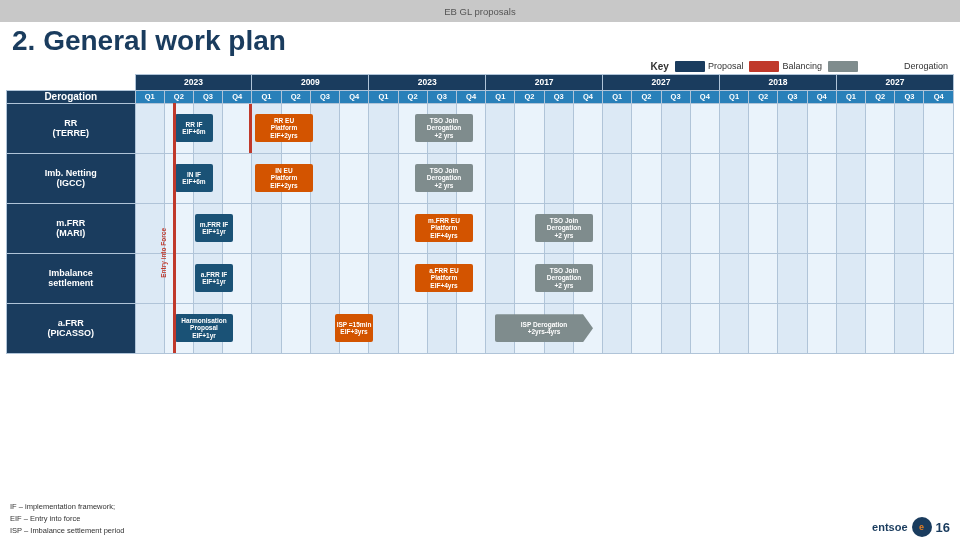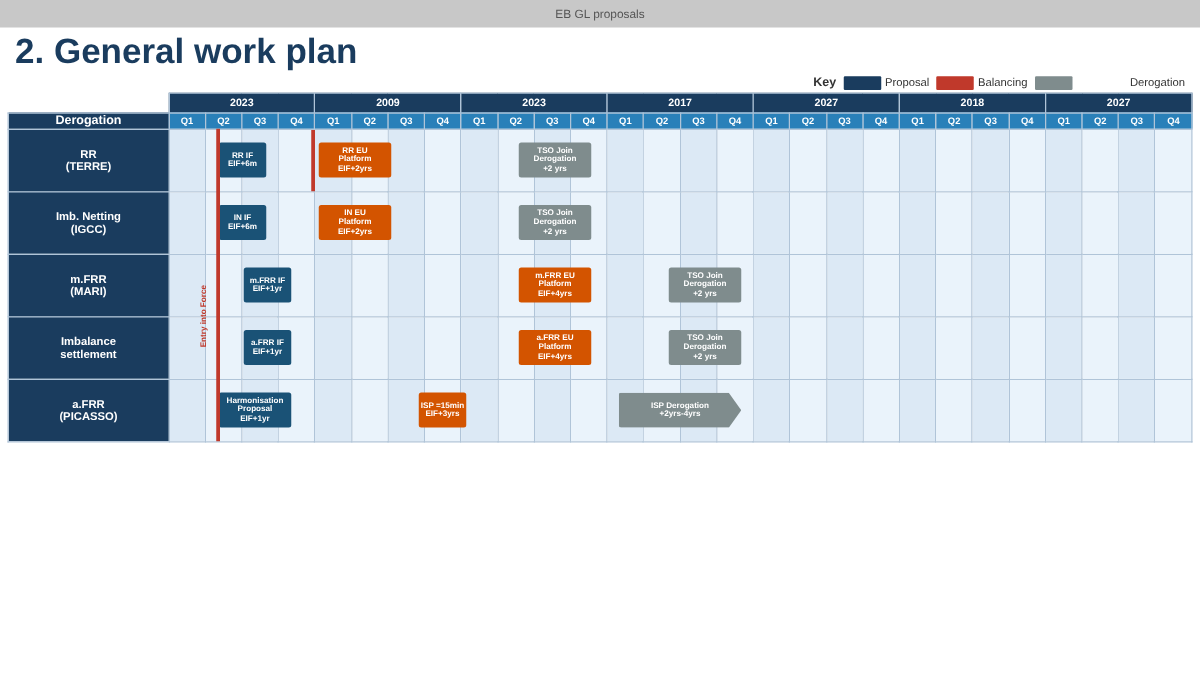--- a/index.html
+++ b/index.html
@@ -386,14 +386,28 @@
 +2 yrs</div>
       <div style="position: absolute; left: 175px; top: 314.297px; width: 58px; height: 28px; background: rgb(26, 82, 118); display: flex; align-items: center; justify-content: center; font-size: 6.5px; font-weight: bold; color: rgb(255, 255, 255); text-align: center; line-height: 1.2; border-radius: 2px; white-space: pre-wrap; z-index: 8;">Harmonisation
 Proposal
 EIF+1yr</div>
       <div style="position: absolute; left: 335px; top: 314.297px; width: 38px; height: 28px; background: rgb(211, 84, 0); display: flex; align-items: center; justify-content: center; font-size: 6.5px; font-weight: bold; color: rgb(255, 255, 255); text-align: center; line-height: 1.2; border-radius: 2px; white-space: pre-wrap; z-index: 8;">ISP =15min
 EIF+3yrs</div>
       <div style="position: absolute; left: 495px; top: 314.297px; width: 98px; height: 28px; background: rgb(127, 140, 141); display: flex; align-items: center; justify-content: center; font-size: 6.5px; font-weight: bold; color: rgb(255, 255, 255); text-align: center; line-height: 1.2; border-radius: 2px; white-space: pre-wrap; z-index: 8; clip-path: polygon(0px 0px, calc(100% - 10px) 0px, 100% 50%, calc(100% - 10px) 100%, 0px 100%);">ISP Derogation
 +2yrs-4yrs</div>
     </div>
 
+  <div style="display:flex;justify-content:space-between;align-items:flex-end;padding:2px 10px 3px 10px;">
+    <div style="font-size:7.5px;color:#333;line-height:1.6;">
+      <div>IF – implementation framework;</div>
+      <div>EIF – Entry into force</div>
+      <div>ISP – Imbalance settlement period</div>
+    </div>
+    <div style="display:flex;align-items:center;gap:4px;">
+      <span style="font-size:11px;font-weight:bold;color:#1a3c5e;">entsoe</span>
+      <div style="width:20px;height:20px;background:#1a3c5e;border-radius:50%;display:flex;align-items:center;justify-content:center;">
+        <span style="color:#e67e22;font-weight:bold;font-size:9px;">e</span>
+      </div>
+      <span style="font-size:13px;font-weight:bold;color:#1a3c5e;">16</span>
+    </div>
+  </div>
 
 </div>
 
 </body></html>

